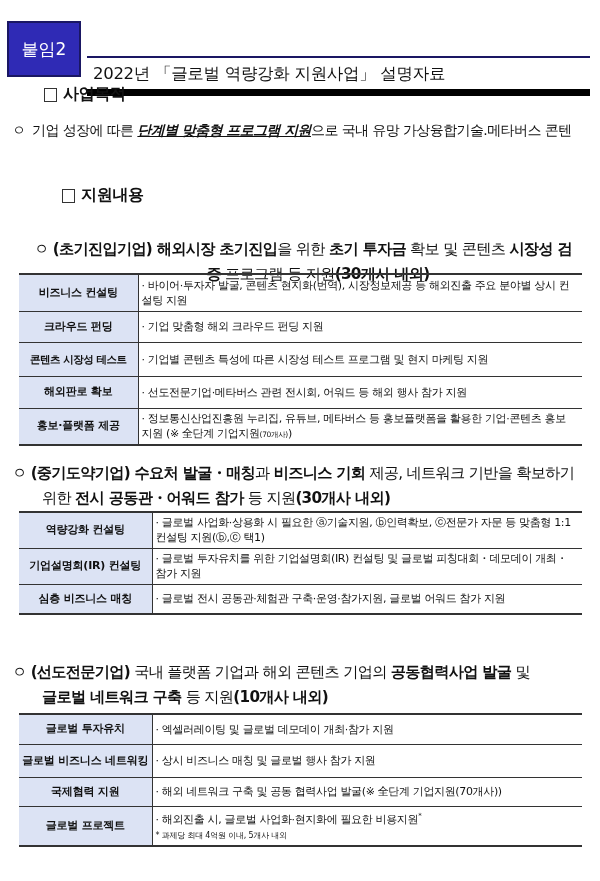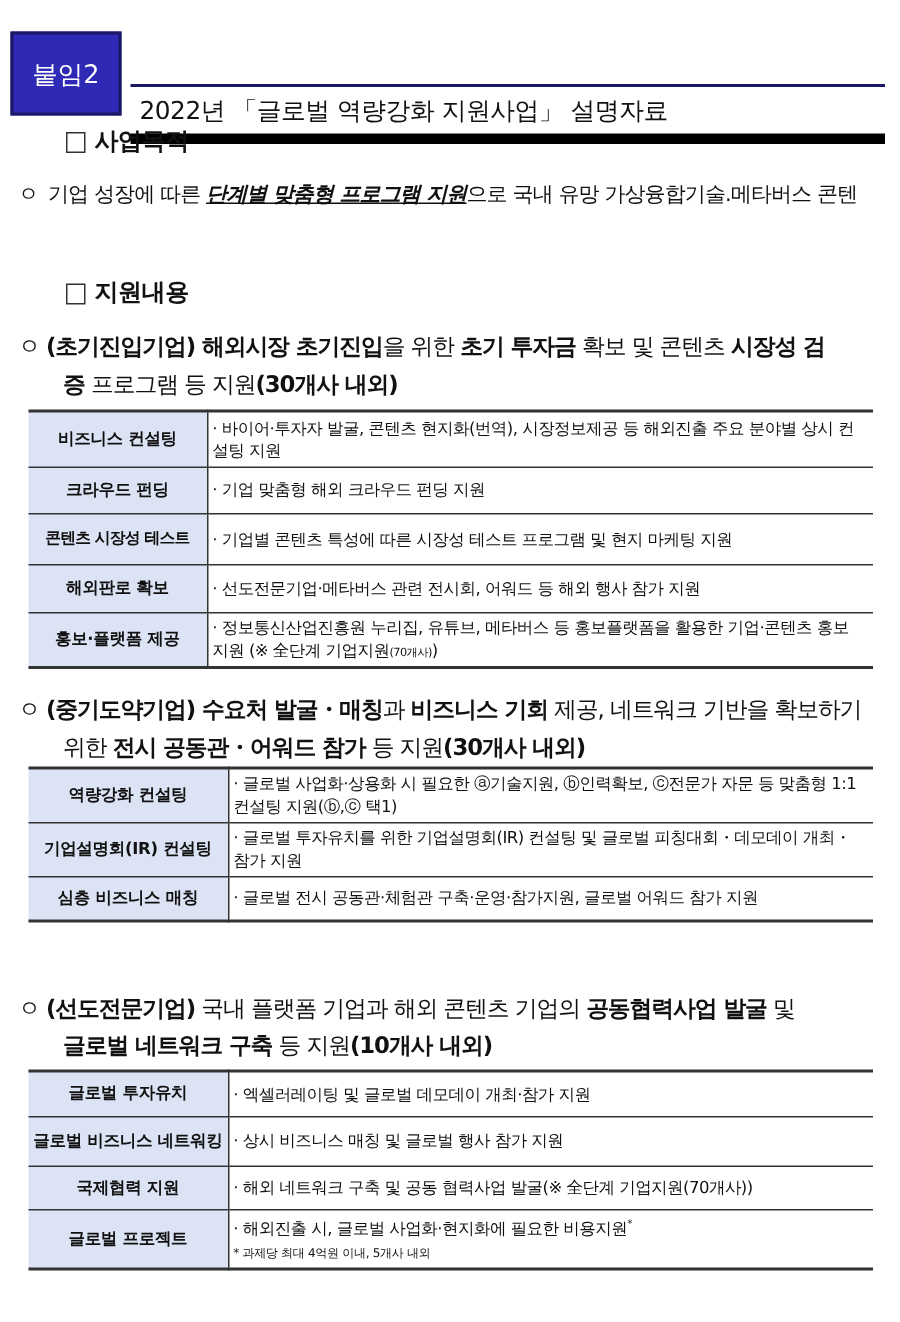--- a/index.html
+++ b/index.html
@@ -46,26 +46,26 @@
 <div class="sec" style="top:84px;">
   <span class="sq"></span>
   <span>사업목적</span>
 </div>
 <div class="para" style="top:118px;">
   <div>
     <span class="bullet">ㅇ</span><span>기업 성장에 따른 </span><span class="b u">단계별 맞춤형 프로그램 지원</span><span>으로 국내 유망 가상융합기술.메타버스 콘텐</span>
   </div>
 </div>
 
-<div class="sec" style="top:185px;">
+<div class="sec" style="top:185px;margin-left:18px;">
   <span class="sq"></span>
   <span>지원내용</span>
 </div>
 
-<div class="sub" style="top:219px;">
+<div class="sub" style="top:237px;text-align:center;">
   <div>
     <span>ㅇ </span><span class="b">(초기진입기업) 해외시장 초기진입</span><span>을 위한 </span><span class="b">초기 투자금</span><span> 확보 및 콘텐츠 </span><span class="b">시장성 검</span>
   </div>
   <div class="line2">
     <span class="b">증</span><span> 프로그램 등 지원</span><span class="b">(30개사 내외)</span>
   </div>
 </div>
 <table class="t" style="top:273px;">
   <colgroup>
       <col style="width:119px">

